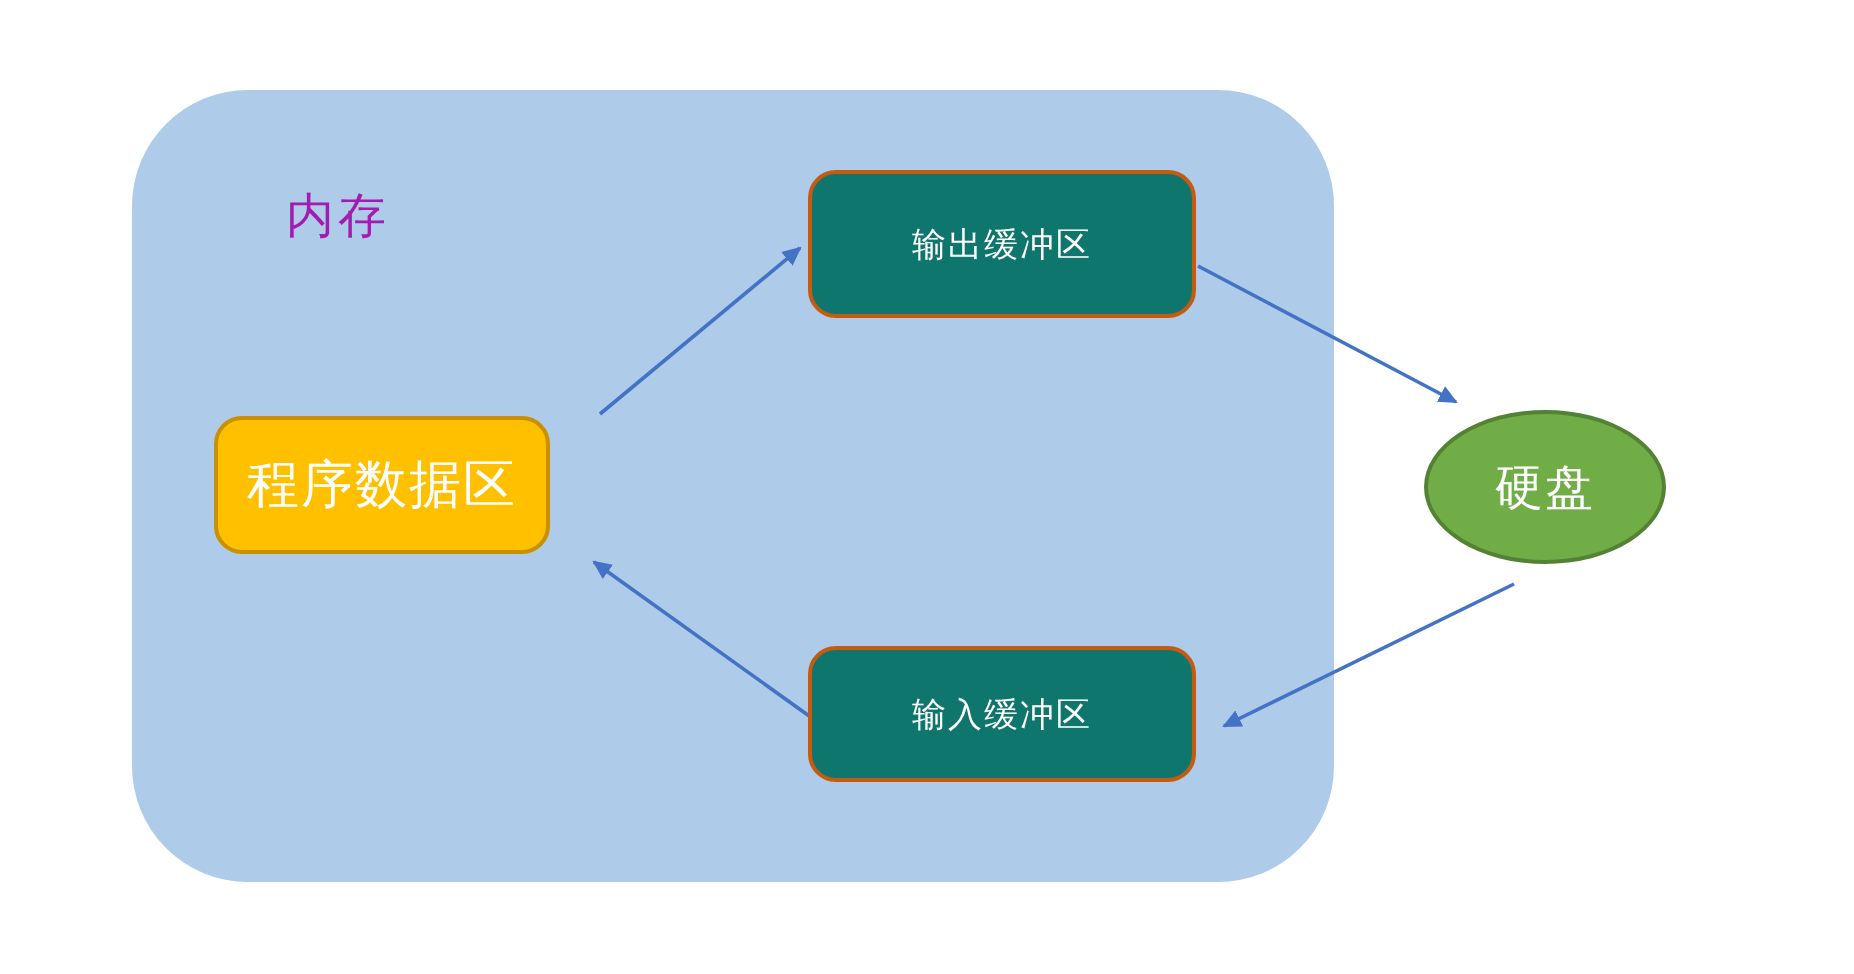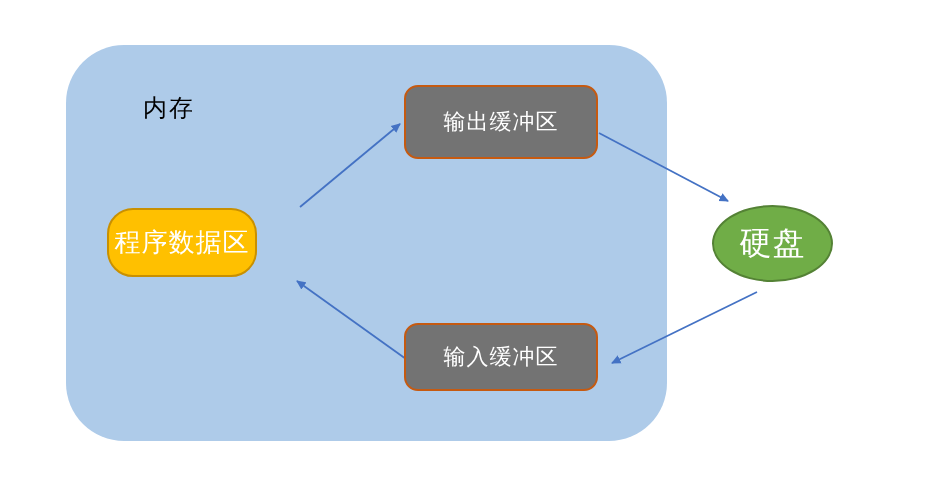--- a/index.html
+++ b/index.html
@@ -22,69 +22,69 @@
     width: 601px;
     height: 396px;
     background: #AECBE9;
     border-radius: 58px;
   }
   .memory-label {
     position: absolute;
     left: 143px;
     top: 92px;
     font-size: 24px;
-    color: #000000;
+    color: #a21caf;
     letter-spacing: 2px;
   }
   .node {
     position: absolute;
     display: flex;
     align-items: center;
     justify-content: center;
     color: #ffffff;
     box-sizing: border-box;
     letter-spacing: 1px;
   }
   .buffer-box {
-    background: #737373;
+    background: #0f766e;
     border: 2px solid #C55A11;
     border-radius: 14px;
-    font-size: 22px;
+    font-size: 17px;
   }
   .node-output-buffer {
     left: 404px;
     top: 85px;
     width: 194px;
     height: 74px;
   }
   .node-input-buffer {
     left: 404px;
     top: 323px;
     width: 194px;
     height: 68px;
   }
   .node-program-data {
     left: 107px;
     top: 208px;
-    width: 150px;
+    width: 168px;
     height: 69px;
     background: #FFC000;
     border: 2px solid #C99000;
-    border-radius: 26px;
+    border-radius: 14px;
     font-size: 26px;
   }
   .node-disk {
     left: 712px;
     top: 205px;
     width: 121px;
     height: 77px;
     background: #70AD47;
     border: 2px solid #548235;
     border-radius: 50%;
-    font-size: 32px;
+    font-size: 24px;
   }
   .arrows-layer {
     position: absolute;
     left: 0;
     top: 0;
     width: 927px;
     height: 487px;
     pointer-events: none;
   }
   .arrow-line {

